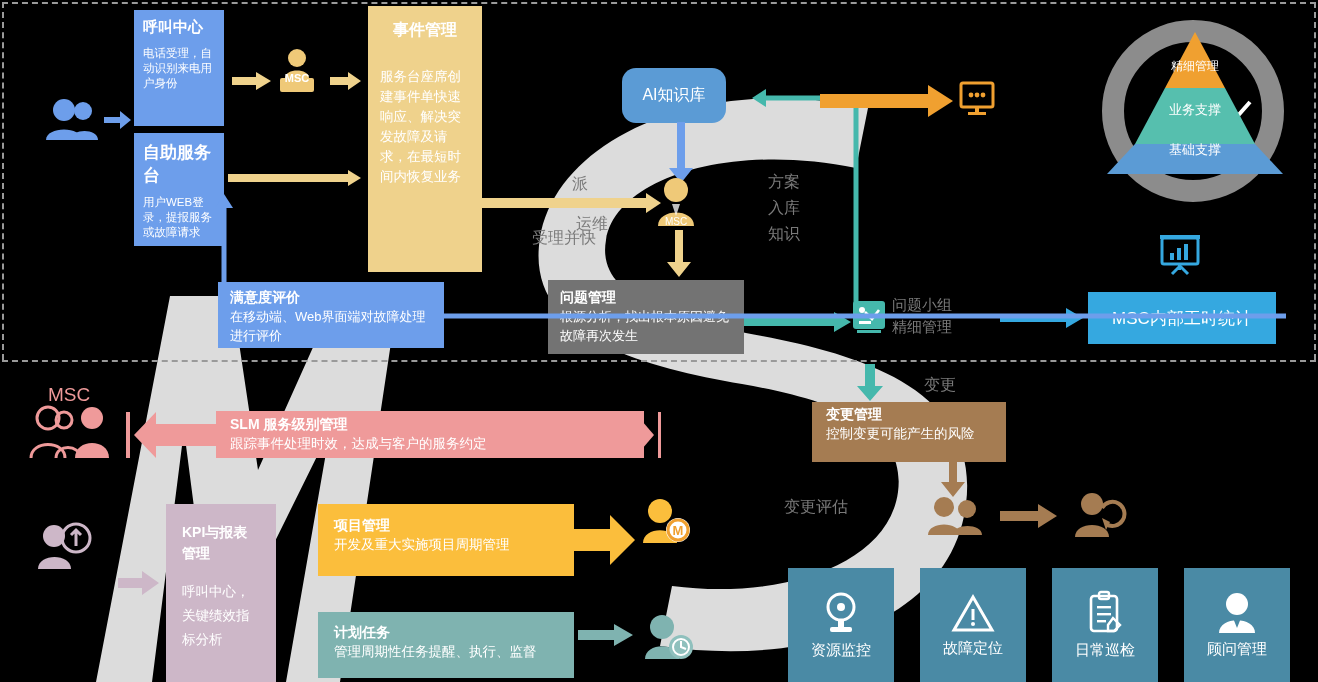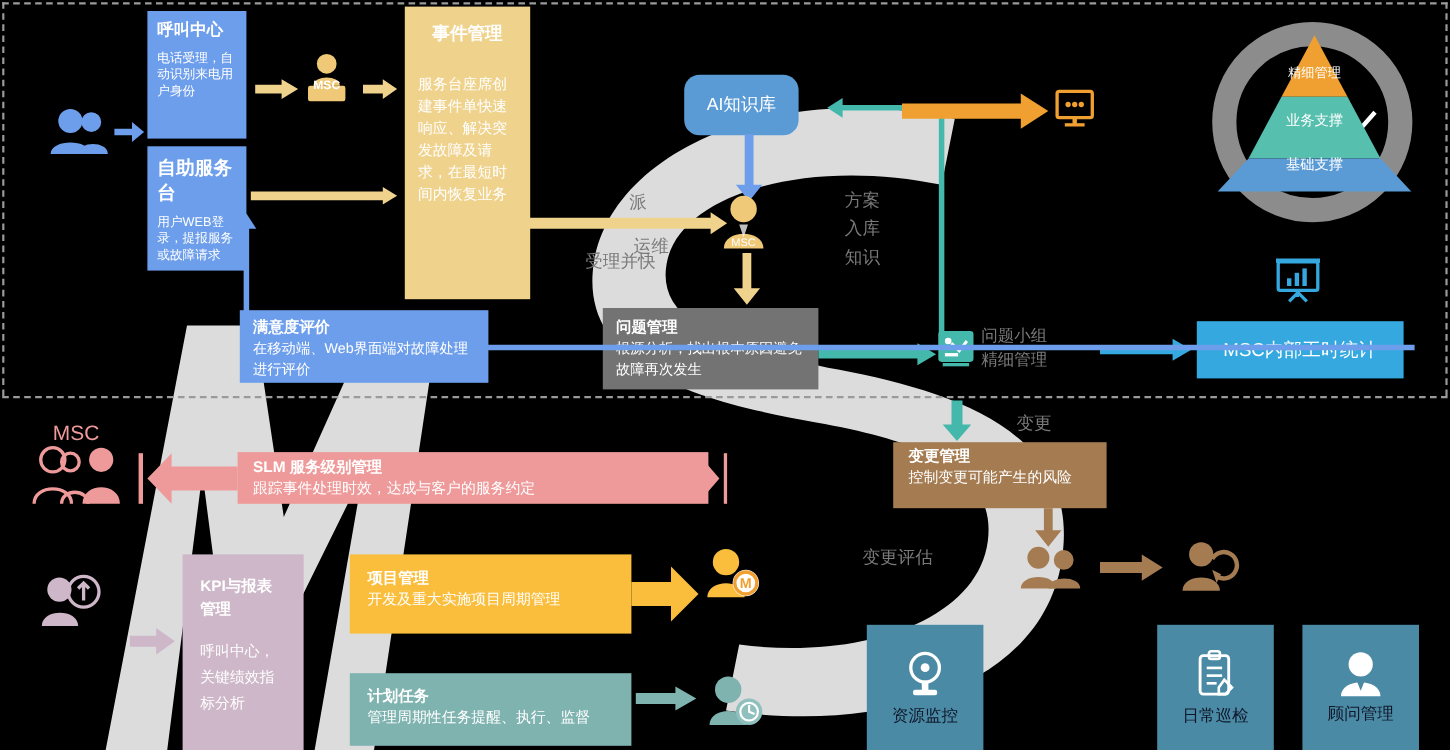--- a/index.html
+++ b/index.html
@@ -24,21 +24,21 @@
   .aibox{background:#5b9bd5;border-radius:14px;display:flex;align-items:center;justify-content:center;}
   .teal-box{background:#737373;}
   .brown-box{background:#a57c52;}
   .pink-bar{background:#ef9a9a;}
   .orange-box{background:#fbbe3c;}
   .tealdk-box{background:#7fb3b0;}
   .mauve-box{background:#cdb7c8;}
   .cyan-box{background:#35a8e0;display:flex;align-items:center;justify-content:center;}
 
   .bottom-card{position:absolute;background:#4a8aa5;display:flex;flex-direction:column;
-                align-items:center;justify-content:center;color:#0f172a;}
+                align-items:center;justify-content:center;color:#ffffff;}
   .bottom-card .lbl{font-size:15px;margin-top:6px;}
 
   .grey-txt{position:absolute;color:#7a7a7a;font-size:16px;white-space:nowrap;}
 
   svg{display:block;overflow:visible;}
 </style>
 </head>
 <body>
 
 <div id="stage">
@@ -310,20 +310,28 @@
   </svg>
 
   <div class="bottom-card" style="left:788px;top:568px;width:106px;height:114px;">
     <svg width="40" height="44" viewBox="0 0 40 44">
       <circle cx="20" cy="16" r="13" fill="none" stroke="#fff" stroke-width="3"></circle>
       <circle cx="20" cy="16" r="4" fill="#fff"></circle>
       <rect x="17" y="29" width="6" height="8" fill="#fff"></rect>
       <rect x="9" y="36" width="22" height="5" rx="2" fill="#fff"></rect>
     </svg>
     <div class="lbl">资源监控</div>
+  </div>
+  <div class="bottom-card" style="left:920px;top:568px;width:106px;height:114px;">
+    <svg width="44" height="40" viewBox="0 0 44 40">
+      <path d="M22 4 L41 37 L3 37 Z" fill="none" stroke="#fff" stroke-width="3"></path>
+      <rect x="20.5" y="16" width="3" height="11" fill="#fff"></rect>
+      <circle cx="22" cy="31" r="2" fill="#fff"></circle>
+    </svg>
+    <div class="lbl">故障定位</div>
   </div>
   <div class="bottom-card" style="left:1052px;top:568px;width:106px;height:114px;">
     <svg width="38" height="44" viewBox="0 0 38 44">
       <rect x="5" y="5" width="26" height="35" rx="3" fill="none" stroke="#fff" stroke-width="2.6"></rect>
       <rect x="13" y="1" width="10" height="7" rx="2" fill="none" stroke="#fff" stroke-width="2.4"></rect>
       <rect x="11" y="15" width="14" height="2.4" fill="#fff"></rect>
       <rect x="11" y="22" width="14" height="2.4" fill="#fff"></rect>
       <rect x="11" y="29" width="9" height="2.4" fill="#fff"></rect>
       <path d="M27 27 L34 34 L28 40 L22 40 L22 34 Z" fill="none" stroke="#fff" stroke-width="2.4"></path>
     </svg>

